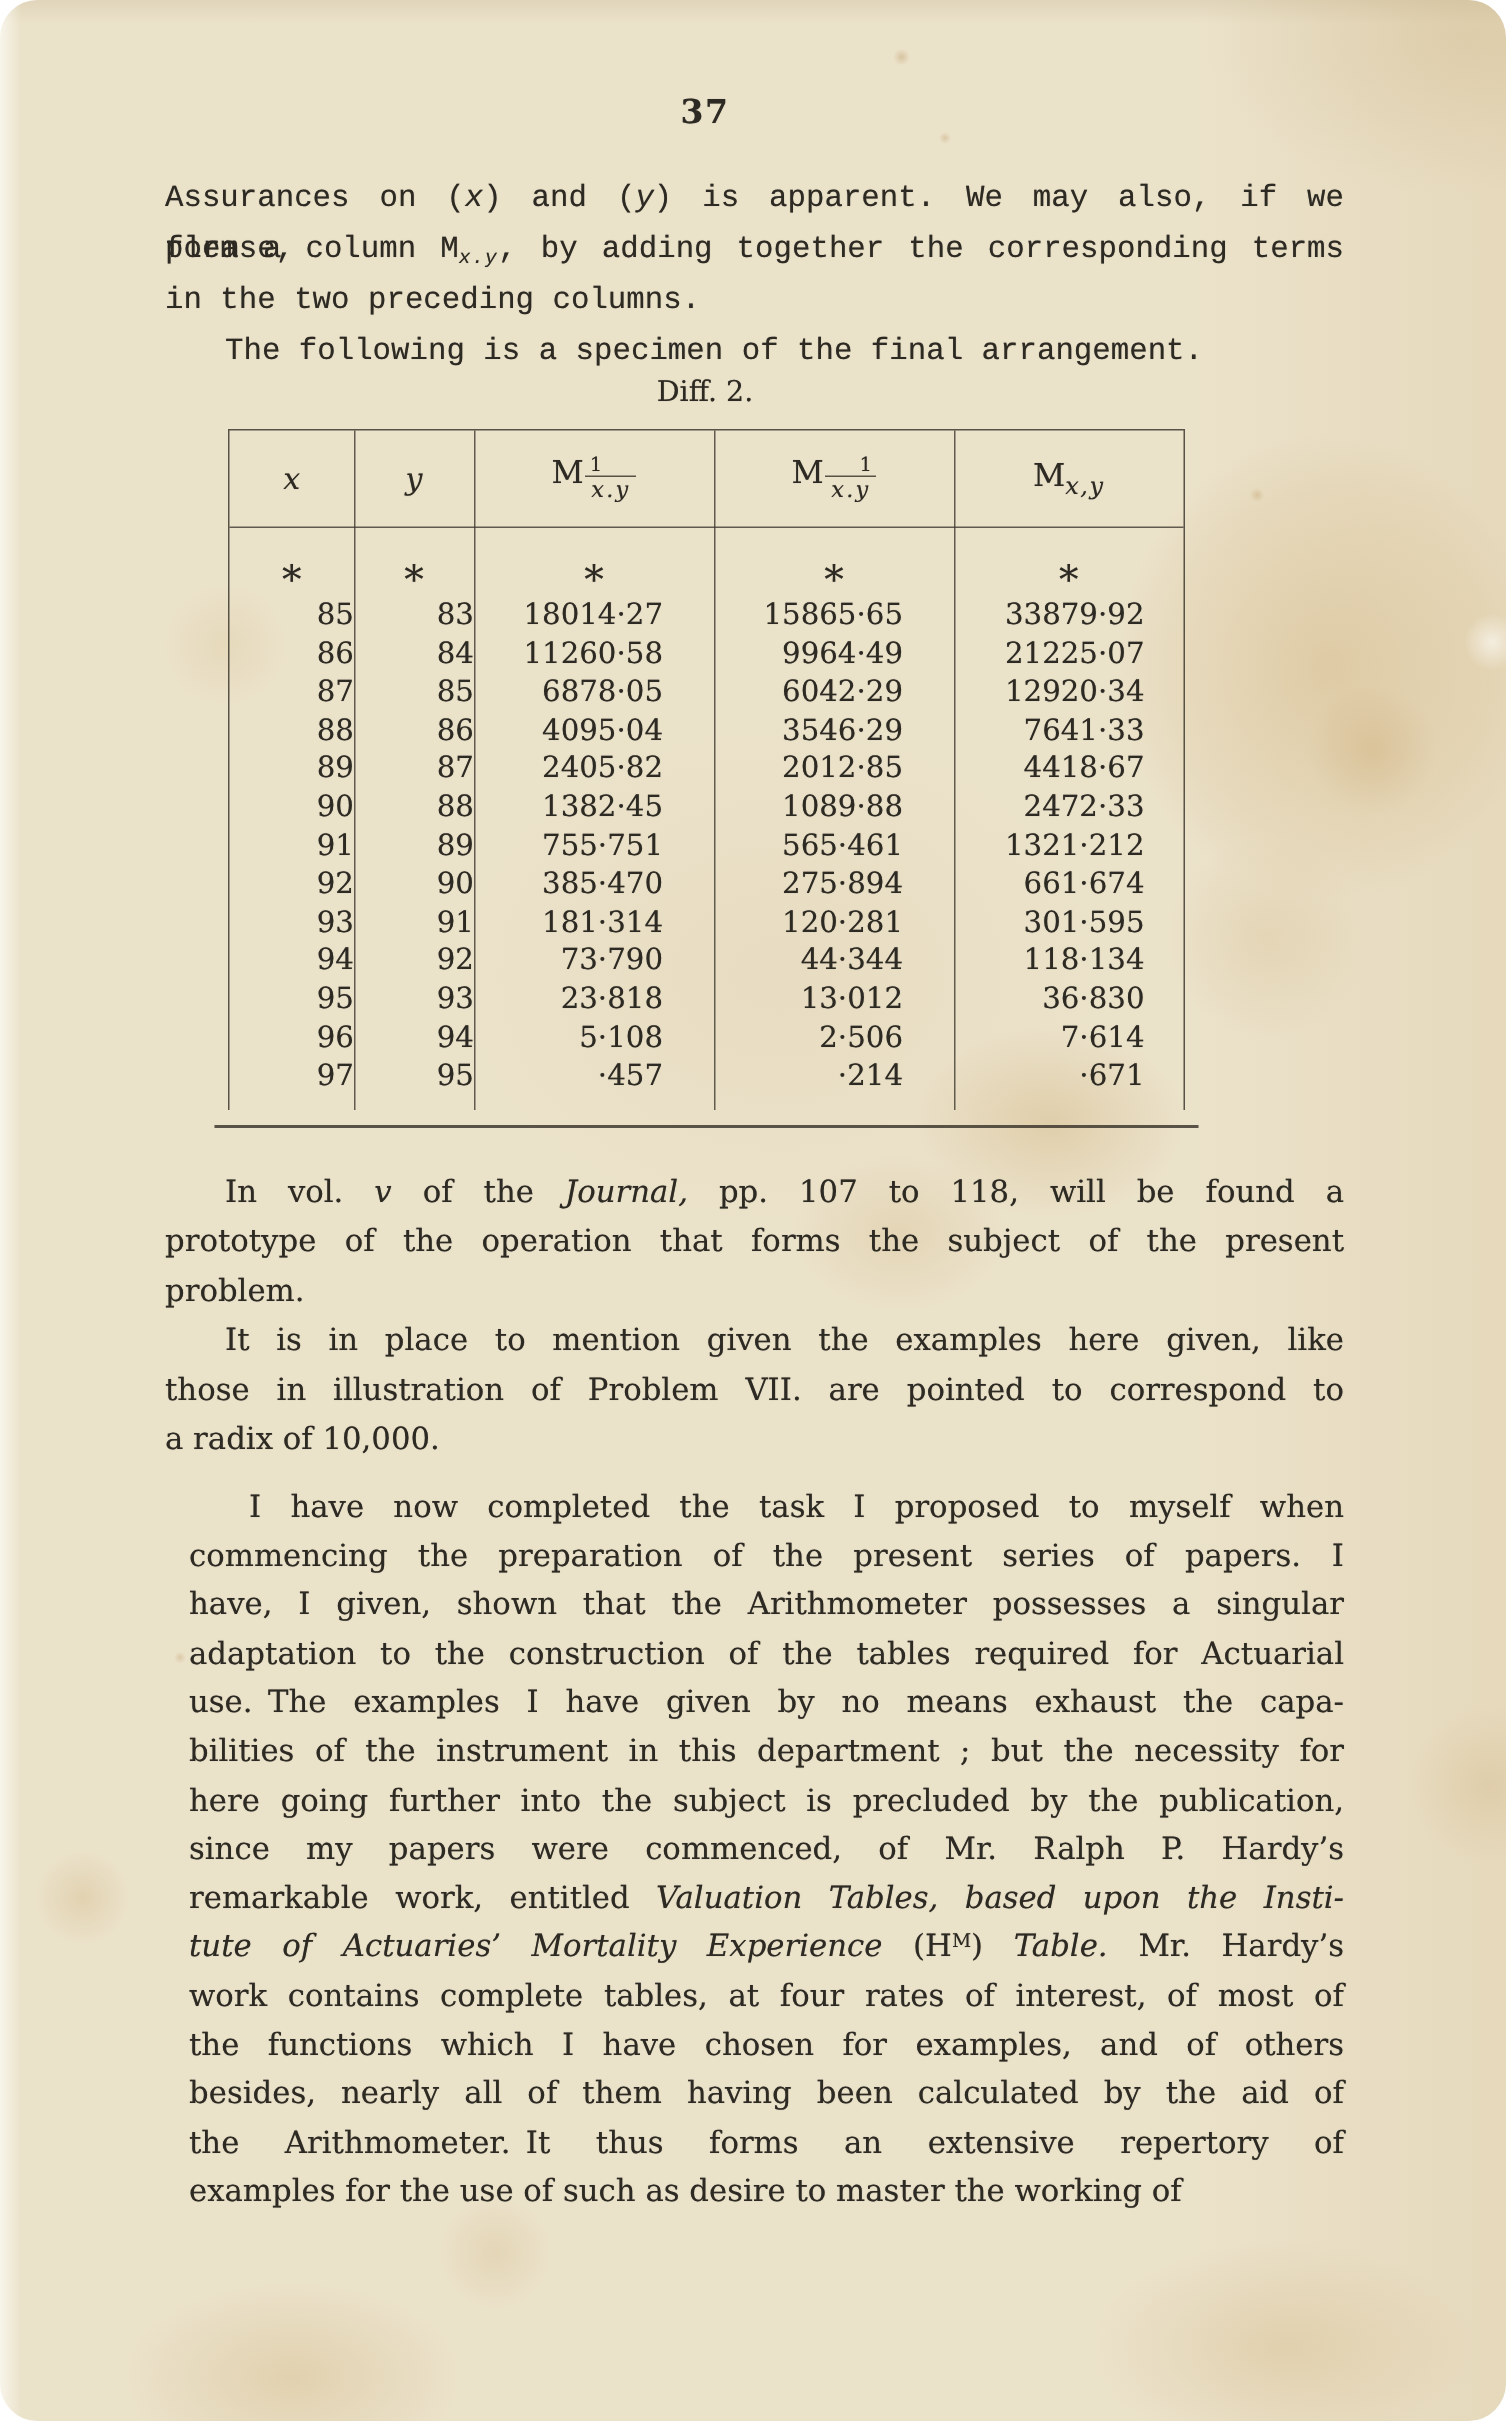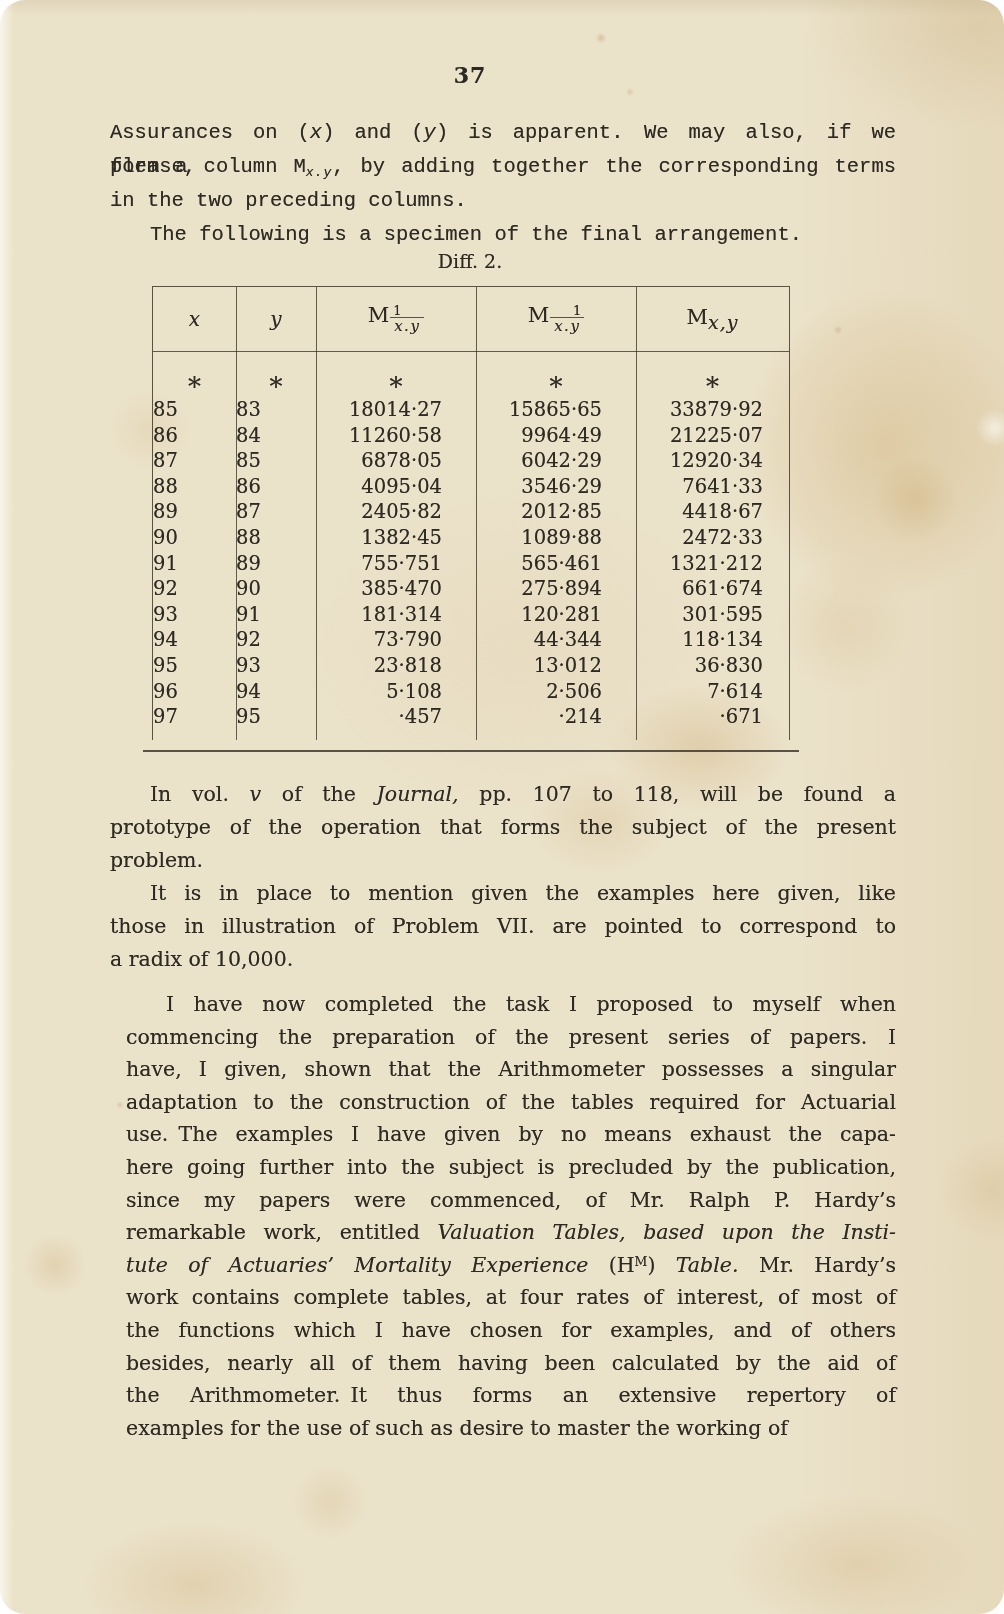--- a/index.html
+++ b/index.html
@@ -79,24 +79,24 @@
   .cell{box-sizing:border-box;}
   .c0{width:83px;} .c1{width:80px;} .c2{width:160px;} .c3{width:160px;} .c4{width:153px;}
   .hc{text-align:center;font-size:20px;}
   .mbase{font-size:21px;}
   .frac{display:inline-block;vertical-align:-9px;margin-left:1px;}
   .frac .num{display:block;font-size:13px;line-height:12px;}
   .fl .num{text-align:left;padding-left:3px;}
   .fr .num{text-align:right;padding-right:3px;}
   .frac .den{display:block;border-top:1.3px solid rgba(62,57,47,.85);
     font-size:15px;line-height:17px;padding:0 4px;letter-spacing:1.5px;}
-  .msub{font-size:19px;vertical-align:-5px;letter-spacing:1px;}
+  .msub{font-size:16px;vertical-align:-5px;letter-spacing:1px;}
   #tbody{padding-top:16px;}
   .trow{display:flex;height:25.6px;line-height:25.6px;font-size:19.5px;}
-  .trow .c0,.trow .c1{text-align:left;}
+  .trow .c0,.trow .c1{text-align:right;}
   .trow .c2,.trow .c3{text-align:right;padding-right:34px;}
   .trow .c4{text-align:right;padding-right:26px;}
   .starrow{height:30px;line-height:30px;}
   .starrow .cell{text-align:center !important;padding-right:0 !important;}
   .star{font-size:26px;display:inline-block;transform:translateY(5px);}
 </style>
 </head>
 <body>
 
 <div class="page ink">
@@ -246,20 +246,21 @@
       <div class="tl just ind"><span>It is in place to mention given the examples here given, like</span></div>
       <div class="tl just"><span>those in illustration of Problem VII. are pointed to correspond to</span></div>
       <div class="tl"><span>a radix of 10,000.</span></div>
     </div>
   <div id="p4" class="para">
       <div class="tl just ind"><span>I have now completed the task I proposed to myself when</span></div>
       <div class="tl just"><span>commencing the preparation of the present series of papers.</span><span> I</span></div>
       <div class="tl just"><span>have, I given, shown that the Arithmometer possesses a singular</span></div>
       <div class="tl just"><span>adaptation to the construction of the tables required for Actuarial</span></div>
       <div class="tl just"><span>use. The examples I have given by no means exhaust the capa-</span></div>
+      <div class="tl just"><span>bilities of the instrument in this department ; but the necessity for</span></div>
       <div class="tl just"><span>here going further into the subject is precluded by the publication,</span></div>
       <div class="tl just"><span>since my papers were commenced, of Mr. Ralph P. Hardy’s</span></div>
       <div class="tl just"><span>remarkable work, entitled </span><span class="it">Valuation Tables, based upon the Insti-</span></div>
       <div class="tl just"><span class="it">tute of Actuaries’ Mortality Experience</span><span> (H</span><sup>M</sup><span>) </span><span class="it">Table.</span><span> Mr. Hardy’s</span></div>
       <div class="tl just"><span>work contains complete tables, at four rates of interest, of most of</span></div>
       <div class="tl just"><span>the functions which I have chosen for examples, and of others</span></div>
       <div class="tl just"><span>besides, nearly all of them having been calculated by the aid of</span></div>
       <div class="tl just"><span>the Arithmometer. It thus forms an extensive repertory of</span></div>
       <div class="tl"><span>examples for the use of such as desire to master the working of</span></div>
     </div>

